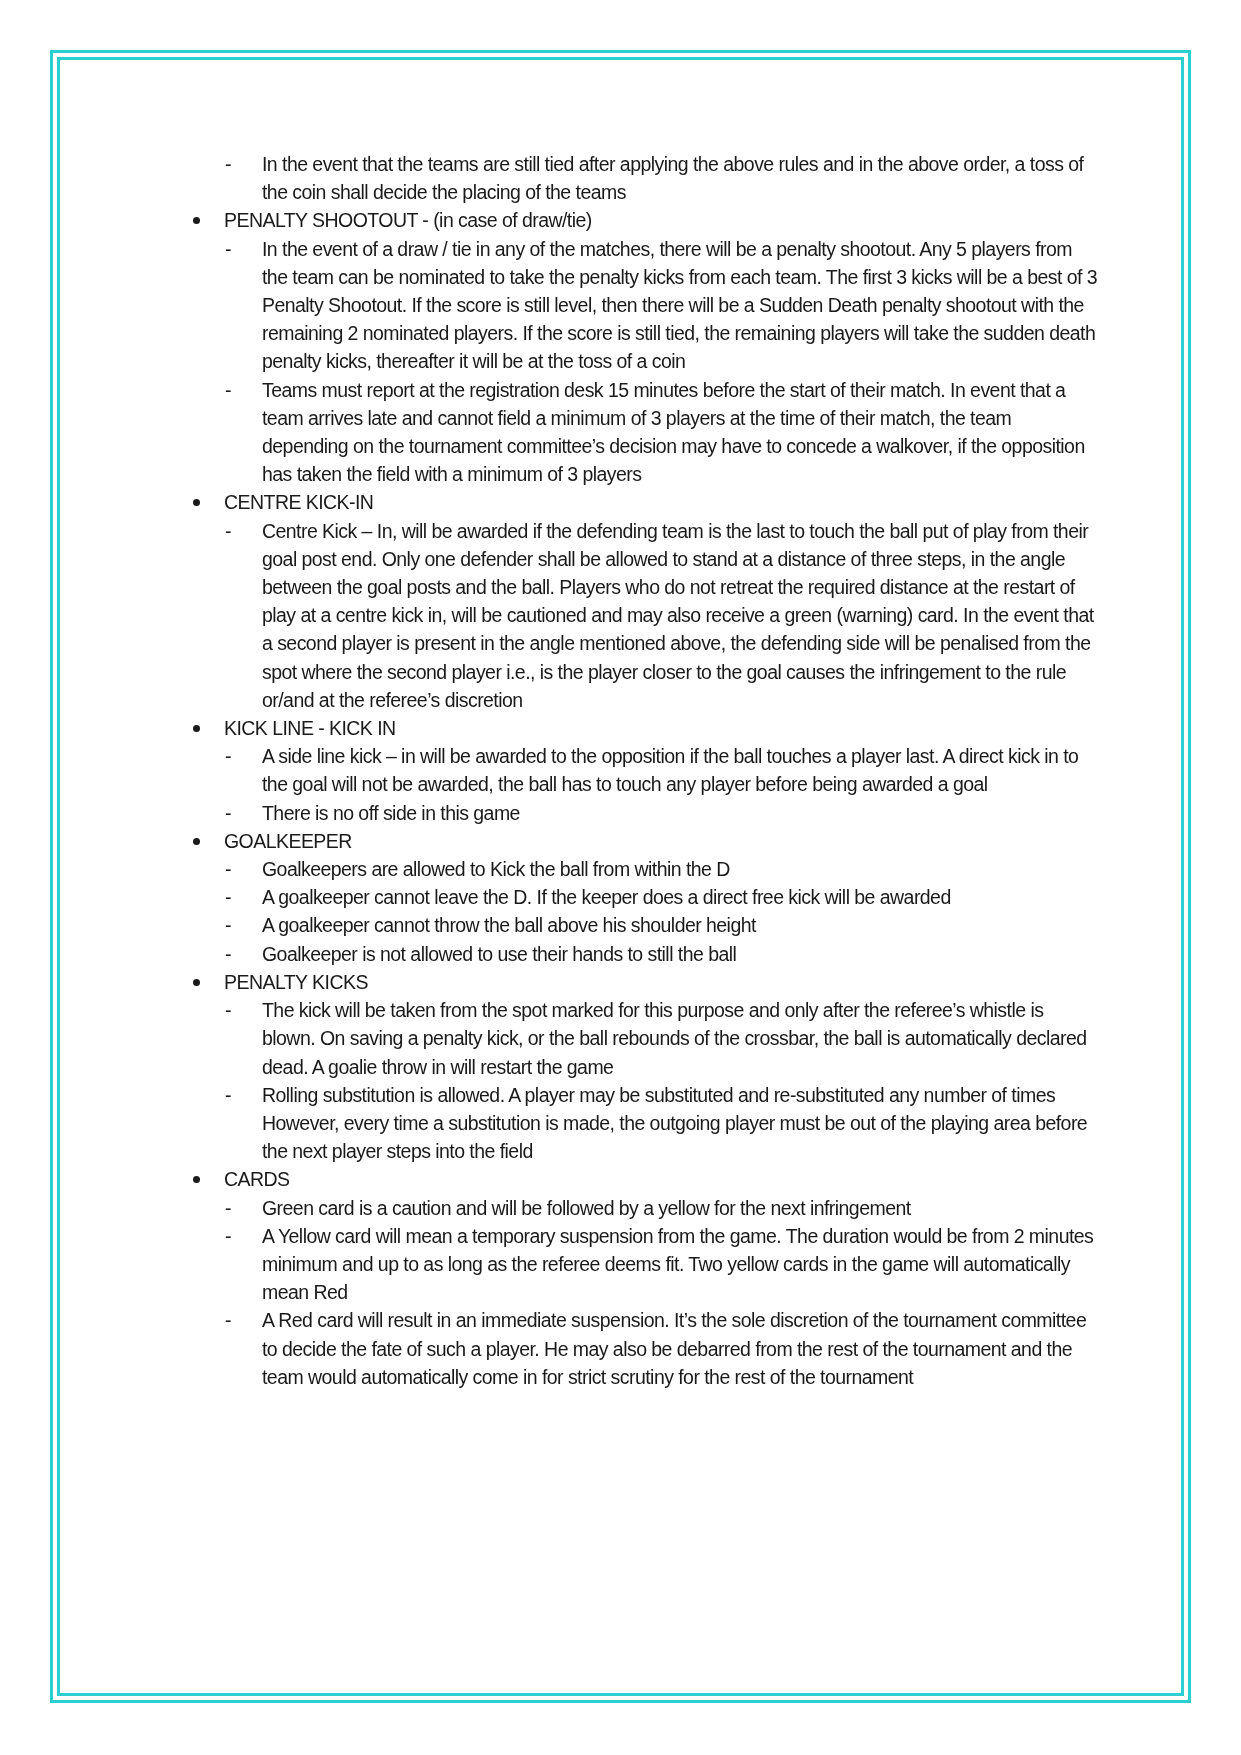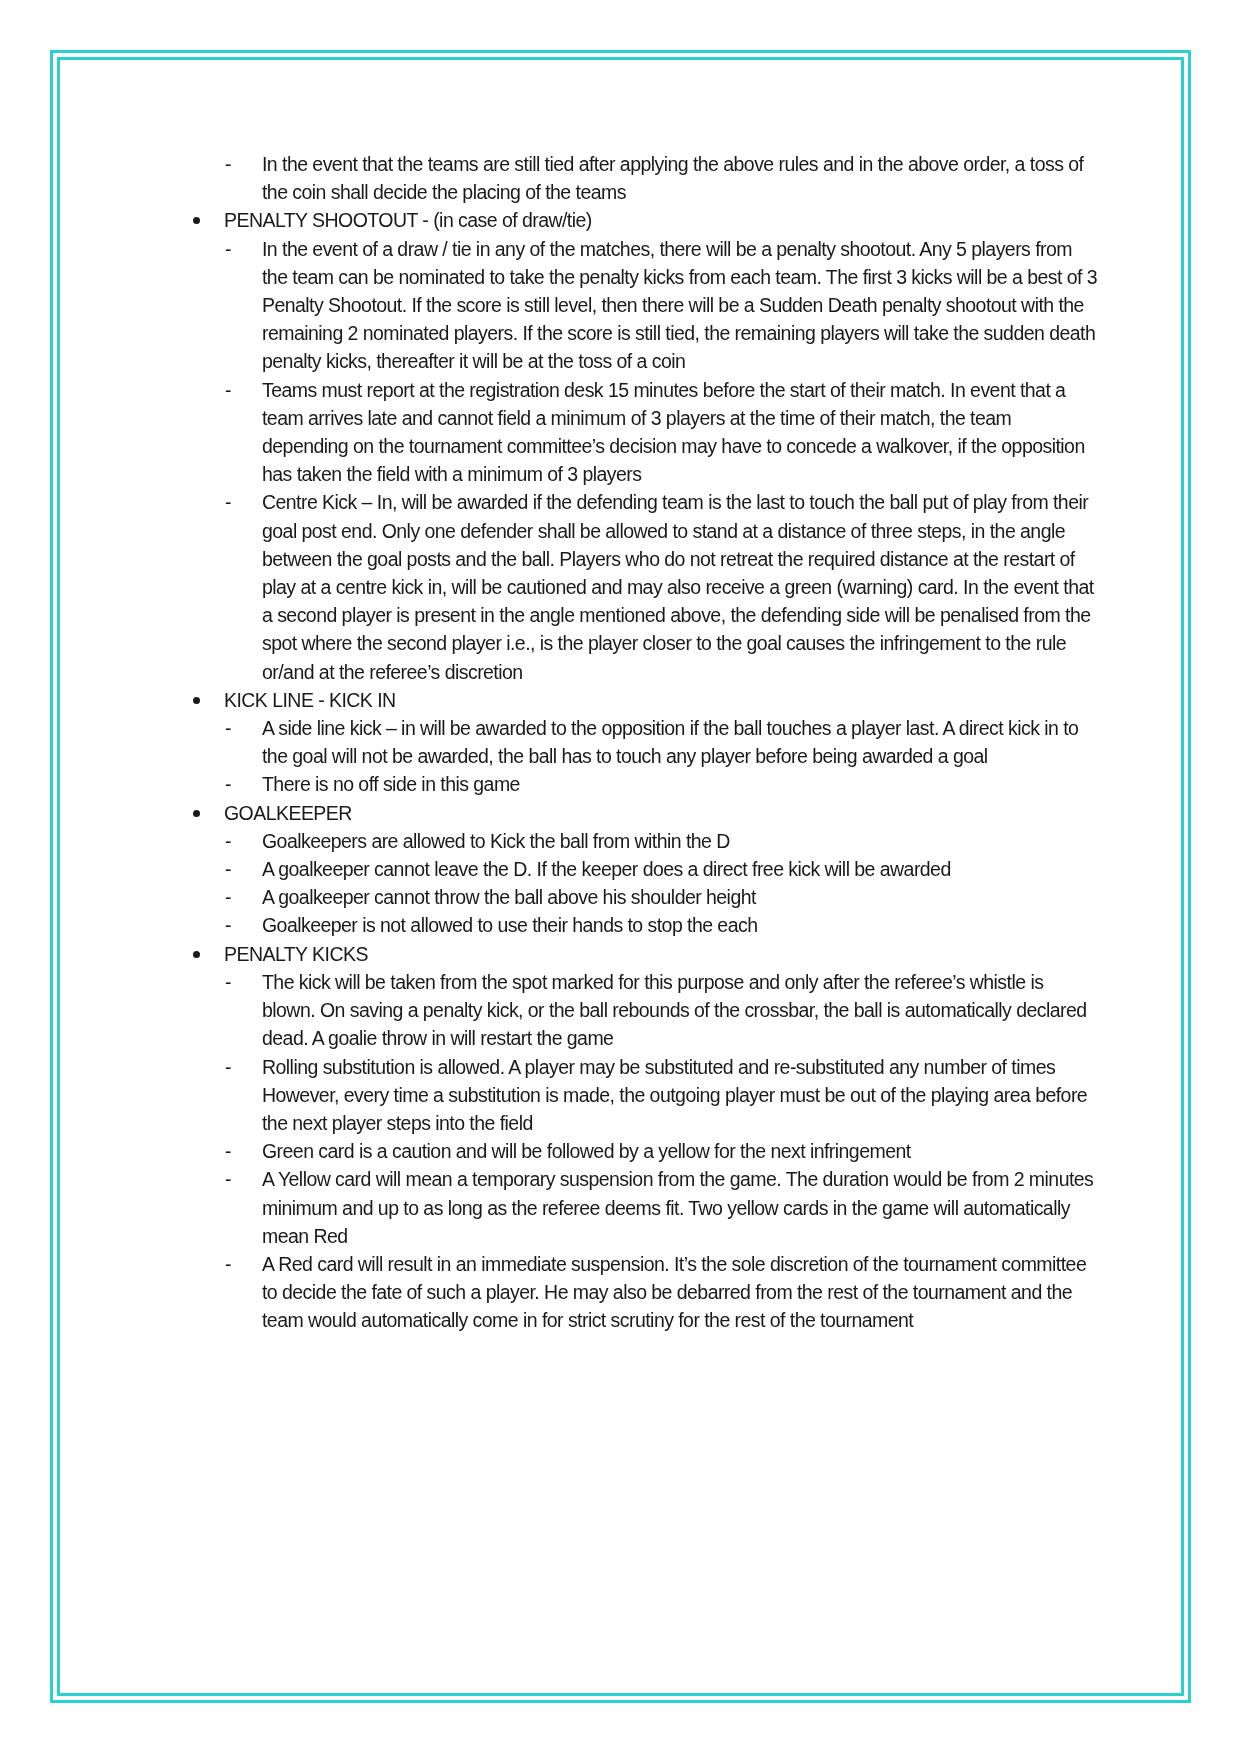--- a/index.html
+++ b/index.html
@@ -55,20 +55,24 @@
   </div>
 
   <div class="section">
     <div class="item">
       <span class="dash">-</span>
       <span class="item-text">Teams must report at the registration desk 15 minutes before the start of their match. In event that a team arrives late and cannot field a minimum of 3 players at the time of their match, the team depending on the tournament committee’s decision may have to concede a walkover, if the opposition has taken the field with a minimum of 3 players</span>
     </div>
   </div>
 
   <div class="section">
+    <div class="heading">
+      <span class="bullet"></span>
+      <span>CENTRE KICK-IN</span>
+    </div>
     <div class="item">
       <span class="dash">-</span>
       <span class="item-text">Centre Kick – In, will be awarded if the defending team is the last to touch the ball put of play from their goal post end. Only one defender shall be allowed to stand at a distance of three steps, in the angle between the goal posts and the ball. Players who do not retreat the required distance at the restart of play at a centre kick in, will be cautioned and may also receive a green (warning) card. In the event that a second player is present in the angle mentioned above, the defending side will be penalised from the spot where the second player i.e., is the player closer to the goal causes the infringement to the rule or/and at the referee’s discretion</span>
     </div>
   </div>
 
   <div class="section">
     <div class="heading">
       <span class="bullet"></span>
       <span>KICK LINE - KICK IN</span>
@@ -98,21 +102,21 @@
     <div class="item">
       <span class="dash">-</span>
       <span class="item-text">A goalkeeper cannot leave the D. If the keeper does a direct free kick will be awarded</span>
     </div>
     <div class="item">
       <span class="dash">-</span>
       <span class="item-text">A goalkeeper cannot throw the ball above his shoulder height</span>
     </div>
     <div class="item">
       <span class="dash">-</span>
-      <span class="item-text">Goalkeeper is not allowed to use their hands to stop the each</span>
+      <span class="item-text">Goalkeeper is not allowed to use their hands to still the ball</span>
     </div>
   </div>
 
   <div class="section">
     <div class="heading">
       <span class="bullet"></span>
       <span>PENALTY KICKS</span>
     </div>
     <div class="item">
       <span class="dash">-</span>
@@ -121,20 +125,24 @@
   </div>
 
   <div class="section">
     <div class="item">
       <span class="dash">-</span>
       <span class="item-text">Rolling substitution is allowed. A player may be substituted and re-substituted any number of times However, every time a substitution is made, the outgoing player must be out of the playing area before the next player steps into the field</span>
     </div>
   </div>
 
   <div class="section">
+    <div class="heading">
+      <span class="bullet"></span>
+      <span>CARDS</span>
+    </div>
     <div class="item">
       <span class="dash">-</span>
       <span class="item-text">Green card is a caution and will be followed by a yellow for the next infringement</span>
     </div>
     <div class="item">
       <span class="dash">-</span>
       <span class="item-text">A Yellow card will mean a temporary suspension from the game. The duration would be from 2 minutes minimum and up to as long as the referee deems fit. Two yellow cards in the game will automatically mean Red</span>
     </div>
     <div class="item">
       <span class="dash">-</span>

